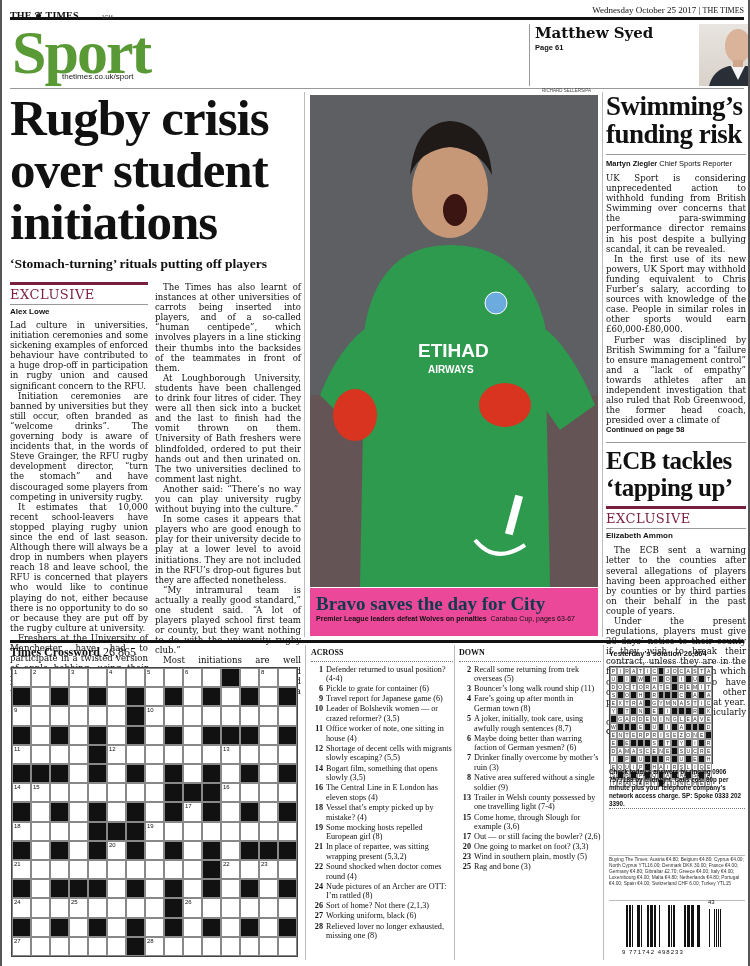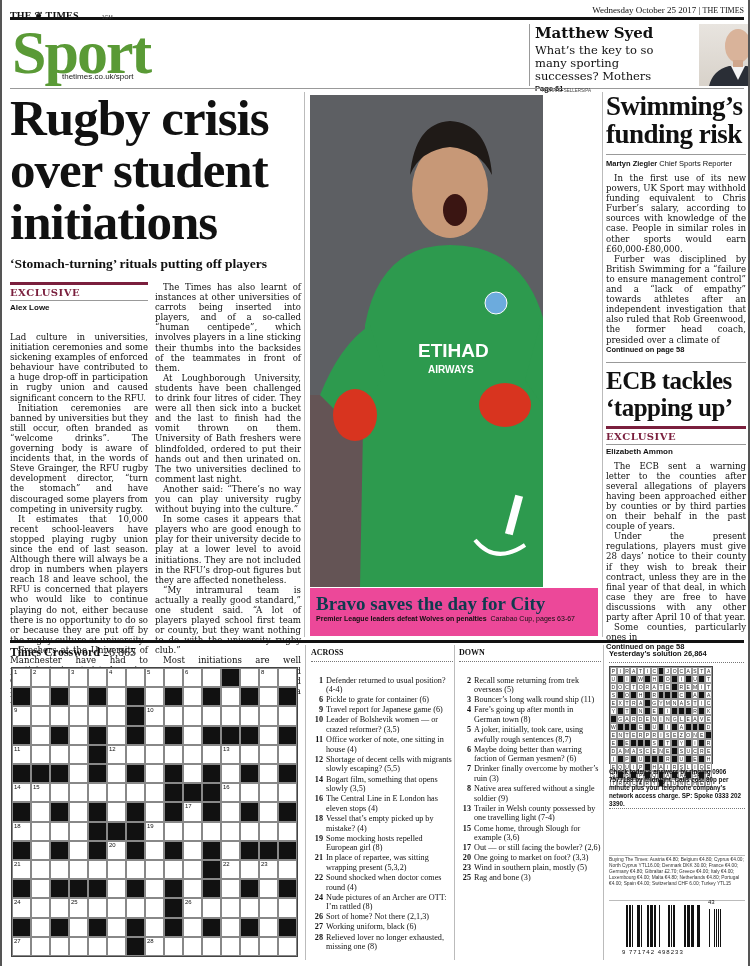--- a/index.html
+++ b/index.html
@@ -15,62 +15,61 @@
 #sport-url{left:60px;top:72px;font-size:8px;color:#222}
 #promo{left:527px;top:24px;width:248px;height:62px;border-left:1px solid #999;padding-left:5px}
 #promo-name{font-weight:bold;font-size:15px}
 #promo-text{font-size:11.5px;line-height:13px;width:135px;margin-top:2px}
 #promo-page{font-size:7.5px;font-weight:bold;margin-top:1px}
 #promo-face{position:absolute;right:0;top:0;width:78px;height:62px;background:linear-gradient(180deg,#e8e4df,#d8d2ca)}
 .divider{height:1px;background:#999}
 #lead-headline{left:8px;top:92px;width:292px;font-size:51px;font-weight:bold;line-height:52px;letter-spacing:-1px}
 #lead-standfirst{left:8px;top:256px;font-size:13.5px;font-weight:bold}
 .exrule{height:3px;background:#7a1f3d}
-.exlabel{font-weight:bold;font-size:10px;color:#7a1f3d;letter-spacing:.5px}
+.exlabel{font-weight:normal;font-size:13px;color:#7a1f3d;letter-spacing:.5px}
 .byline{font-size:8px;font-weight:bold}
 .body{font-size:8.6px;line-height:10.1px;text-align:justify;hyphens:auto}
 .body p{text-indent:8px}
 .body p.first{text-indent:0}
 .cont{font-size:7.5px;font-weight:bold}
-#photo{left:308px;top:95px;width:233px;height:492px;background:radial-gradient(ellipse at 50% 40%,#2a8a4a 0,#1f6b3a 30%,#555 60%,#6a6a6a 100%);overflow:hidden}
+#photo{left:308px;top:95px;width:288px;height:492px;background:radial-gradient(ellipse at 50% 40%,#2a8a4a 0,#1f6b3a 30%,#555 60%,#6a6a6a 100%);overflow:hidden}
 #photo-credit{left:540px;top:88px;font-size:4.5px;color:#444}
 #caption-box{left:308px;top:588px;width:288px;height:48px;background:#ec4899}
 #caption-head{font-size:19px;font-weight:bold;color:#0f3a4e;padding:5px 0 0 6px}
 #caption-sub{font-size:7px;font-weight:bold;padding-left:6px}
 #right-col{left:604px;top:92px;width:140px}
 #cw-title{left:8px;top:645px;font-size:12px;font-weight:bold}
 #cw-title span{font-weight:normal}
 #grid{left:9px;top:667px;width:287px;height:290px;display:grid;grid-template-columns:repeat(15,1fr);grid-template-rows:repeat(15,1fr);border:1px solid #444}
 .cell{border:.5px solid #888;position:relative;background:#fff}
 .cell.b{background:#111}
 .cell .n{position:absolute;left:1px;top:0;font-size:6px;font-family:"Liberation Sans",sans-serif}
 .clue-col{font-size:8.2px;line-height:9.6px}
 .clue{display:flex;margin-bottom:.5px}
 .clue .num{width:12px;text-align:right;font-weight:bold;margin-right:3px;flex-shrink:0}
-.col-head{font-size:8px;font-weight:bold;border-bottom:1px dotted #777;padding-bottom:3px;margin-bottom:14px}
+.col-head{font-size:8px;font-weight:bold;border-bottom:1px dotted #777;padding-bottom:3px;margin-bottom:3px}
 #sol-grid{left:607px;top:666px;width:104px;height:98px;display:grid;grid-template-columns:repeat(15,1fr);grid-template-rows:repeat(15,1fr);border:.5px solid #444}
 .sc{border:.3px solid #999;font-size:5px;line-height:6px;text-align:center;font-family:"Liberation Sans",sans-serif;color:#222;background:#fff}
 .sc.b{background:#111}
 #barcode{left:620px;top:905px;width:104px;height:50px}
 </style>
 </head>
 <body>
 
 <div id="topbar" class="abs">
   <span id="masthead-logo" class="serif">THE ❦ TIMES</span>
   <span id="edition" class="sans">1GM</span>
   <span id="date" class="serif"><span>Wednesday October 25 2017</span> | <span style="font-size:8px">THE TIMES</span></span>
 </div>
 
 <div id="sport-title" class="abs">Sport</div>
 <div id="sport-url" class="abs sans">thetimes.co.uk/sport</div>
 
 <div id="promo" class="abs">
   <div id="promo-name">Matthew Syed</div>
-  <div id="promo-text">What’s the key to so many sporting successes? Mothers</div>
   <div id="promo-page" class="sans">Page 61</div>
   <div id="promo-face">
     <svg width="78" height="62" viewBox="0 0 78 62">
       <path d="M10 62 Q14 46 30 42 L48 42 Q64 46 68 62 Z" fill="#2a2e36"></path>
       <path d="M32 42 L39 56 L46 42 Z" fill="#f4f4f4"></path>
       <ellipse cx="39" cy="22" rx="13" ry="17" fill="#d9b39a"></ellipse>
       <rect x="34" y="36" width="10" height="7" fill="#cfa68c"></rect>
     </svg>
   </div>
 </div>
@@ -78,21 +77,21 @@
 <div class="abs divider" style="left:8px;top:88px;width:734px"></div>
 
 <div id="lead-headline" class="abs serif">Rugby crisis over student initiations</div>
 <div id="lead-standfirst" class="abs serif">‘Stomach-turning’ rituals putting off players</div>
 
 <div class="abs" style="left:8px;top:282px;width:138px">
   <div class="exrule"></div>
   <div class="exlabel" style="margin-top:2px">EXCLUSIVE</div>
   <div class="divider" style="margin:2px 0"></div>
   <div class="byline sans">Alex Lowe</div>
-  <div class="body" style="margin-top:20px">
+  <div class="body" style="margin-top:4px">
     <p class="first">Lad culture in universities, initiation ceremonies and some sickening examples of enforced behaviour have contributed to a huge drop-off in participation in rugby union and caused significant concern to the RFU.</p>
     <p>Initiation ceremonies are banned by universities but they still occur, often branded as “welcome drinks”. The governing body is aware of incidents that, in the words of Steve Grainger, the RFU rugby development director, “turn the stomach” and have discouraged some players from competing in university rugby.</p>
     <p>It estimates that 10,000 recent school-leavers have stopped playing rugby union since the end of last season. Although there will always be a drop in numbers when players reach 18 and leave school, the RFU is concerned that players who would like to continue playing do not, either because there is no opportunity to do so or because they are put off by the rugby culture at university.</p>
     <p>Freshers at the University of Manchester have had to participate in a twisted version of apple bobbing, using their mouth to pull a dead rat from a bucket of cider.</p>
   </div>
 </div>
 
 <div class="abs body" style="left:153px;top:282px;width:146px">
   <p>The Times has also learnt of instances at other universities of carrots being inserted into players, and of a so-called “human centipede”, which involves players in a line sticking their thumbs into the backsides of the teammates in front of them.</p>
   <p>At Loughborough University, students have been challenged to drink four litres of cider. They were all then sick into a bucket and the last to finish had the vomit thrown on them. University of Bath freshers were blindfolded, ordered to put their hands out and then urinated on. The two universities declined to comment last night.</p>
@@ -131,20 +130,21 @@
   <div id="caption-sub" class="sans">
     <span>Premier League leaders defeat Wolves on penalties</span>&nbsp;&nbsp;<span style="font-weight:normal">Carabao Cup, pages 63-67</span>
   </div>
 </div>
 
 <div id="right-col" class="abs">
   <div class="serif" style="font-size:27px;font-weight:bold;line-height:28px;letter-spacing:-.5px">Swimming’s funding risk</div>
   <div class="divider" style="margin:6px 0 4px"></div>
   <div class="sans" style="font-size:7.5px"><b>Martyn Ziegler</b> <span>Chief Sports Reporter</span></div>
   <div class="body" style="margin-top:5px">
+    <p class="first">UK Sport is considering unprecedented action to withhold funding from British Swimming over concerns that the para-swimming performance director remains in his post despite a bullying scandal, it can be revealed.</p>
     <p>In the first use of its new powers, UK Sport may withhold funding equivalent to Chris Furber’s salary, according to sources with knowledge of the case. People in similar roles in other sports would earn £60,000-£80,000.</p>
     <p>Furber was disciplined by British Swimming for a “failure to ensure management control” and a “lack of empathy” towards athletes after an independent investigation that also ruled that Rob Greenwood, the former head coach, presided over a climate of</p>
   </div>
   <div class="cont sans">Continued on page 58</div>
   <div class="divider" style="margin:8px 0 4px"></div>
   <div class="serif" style="font-size:25px;font-weight:bold;line-height:27px;letter-spacing:-.5px">ECB tackles ‘tapping up’</div>
   <div class="exrule" style="margin-top:5px"></div>
   <div class="exlabel" style="margin-top:2px">EXCLUSIVE</div>
   <div class="divider" style="margin:2px 0"></div>
   <div class="byline sans">Elizabeth Ammon</div>

